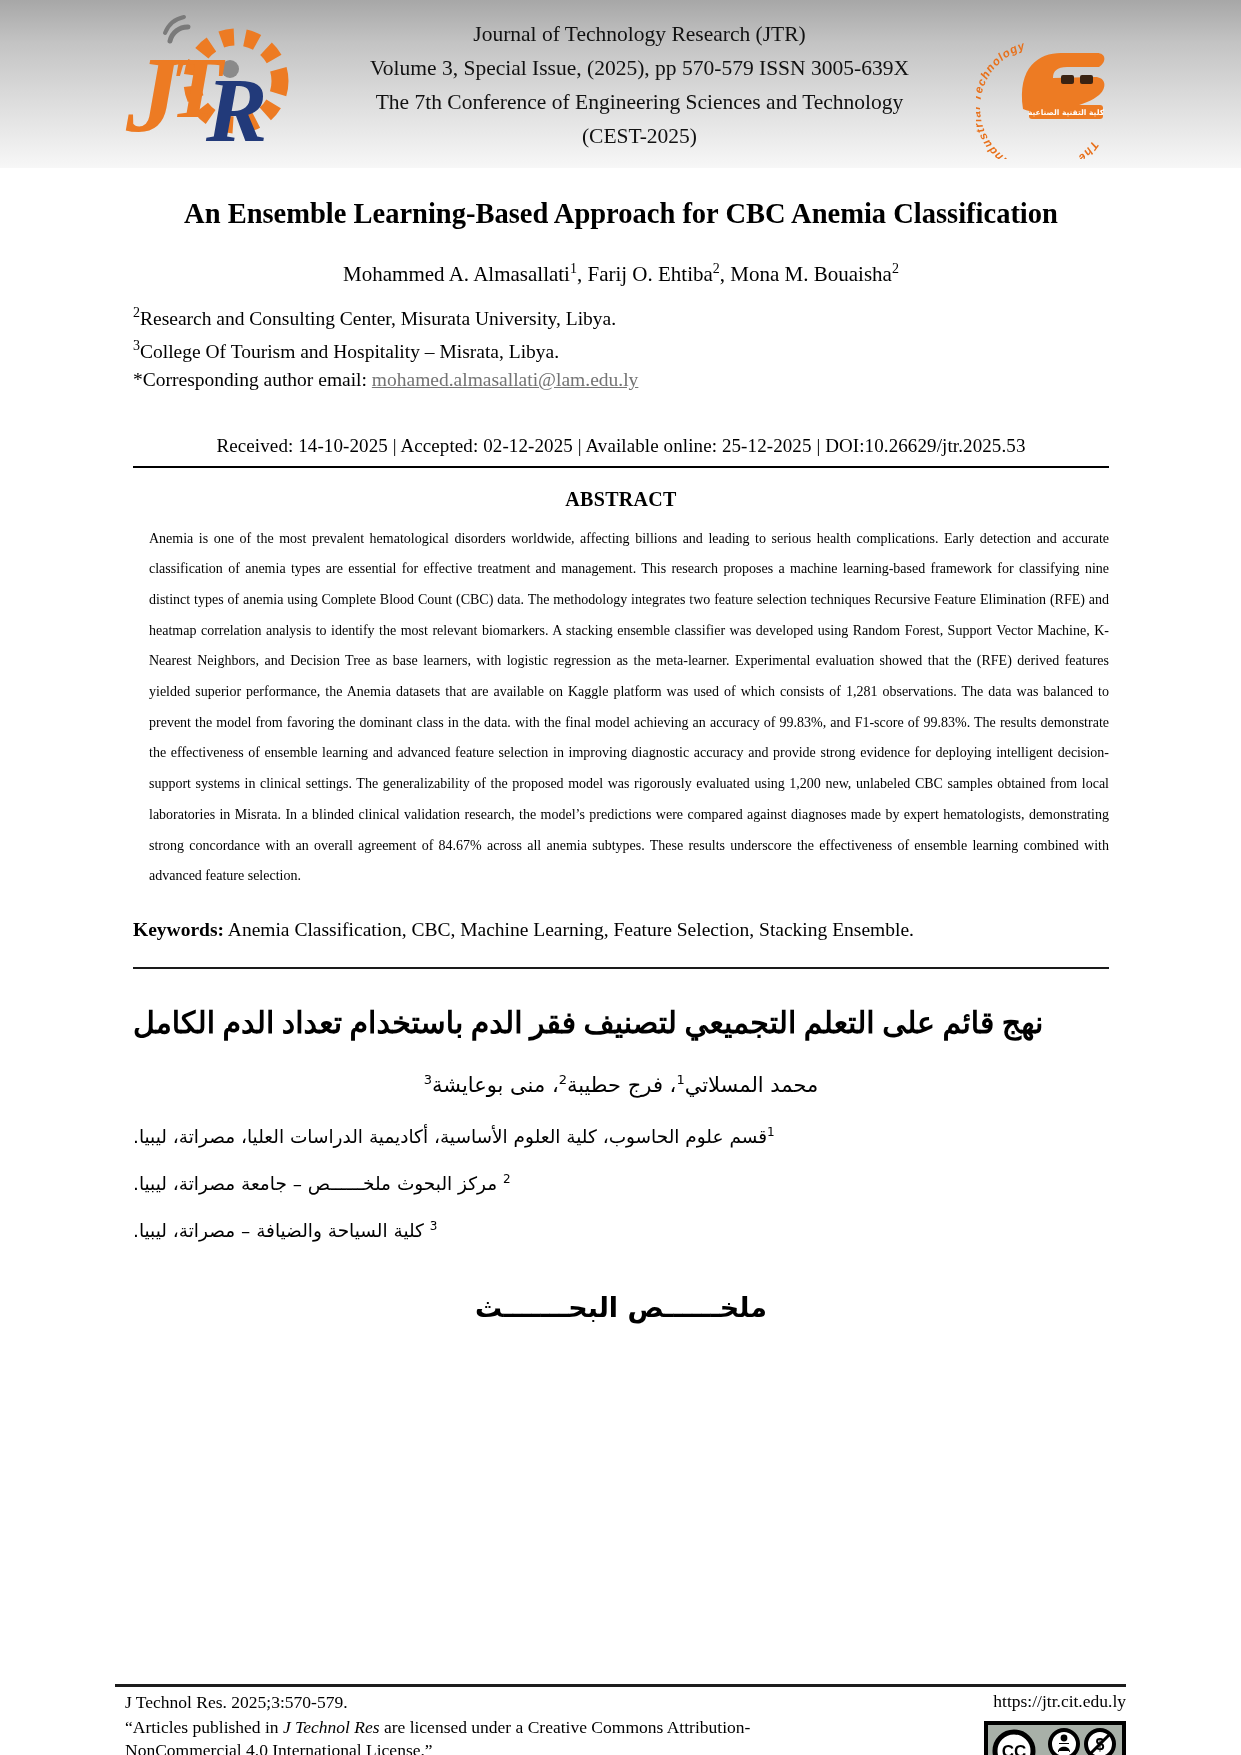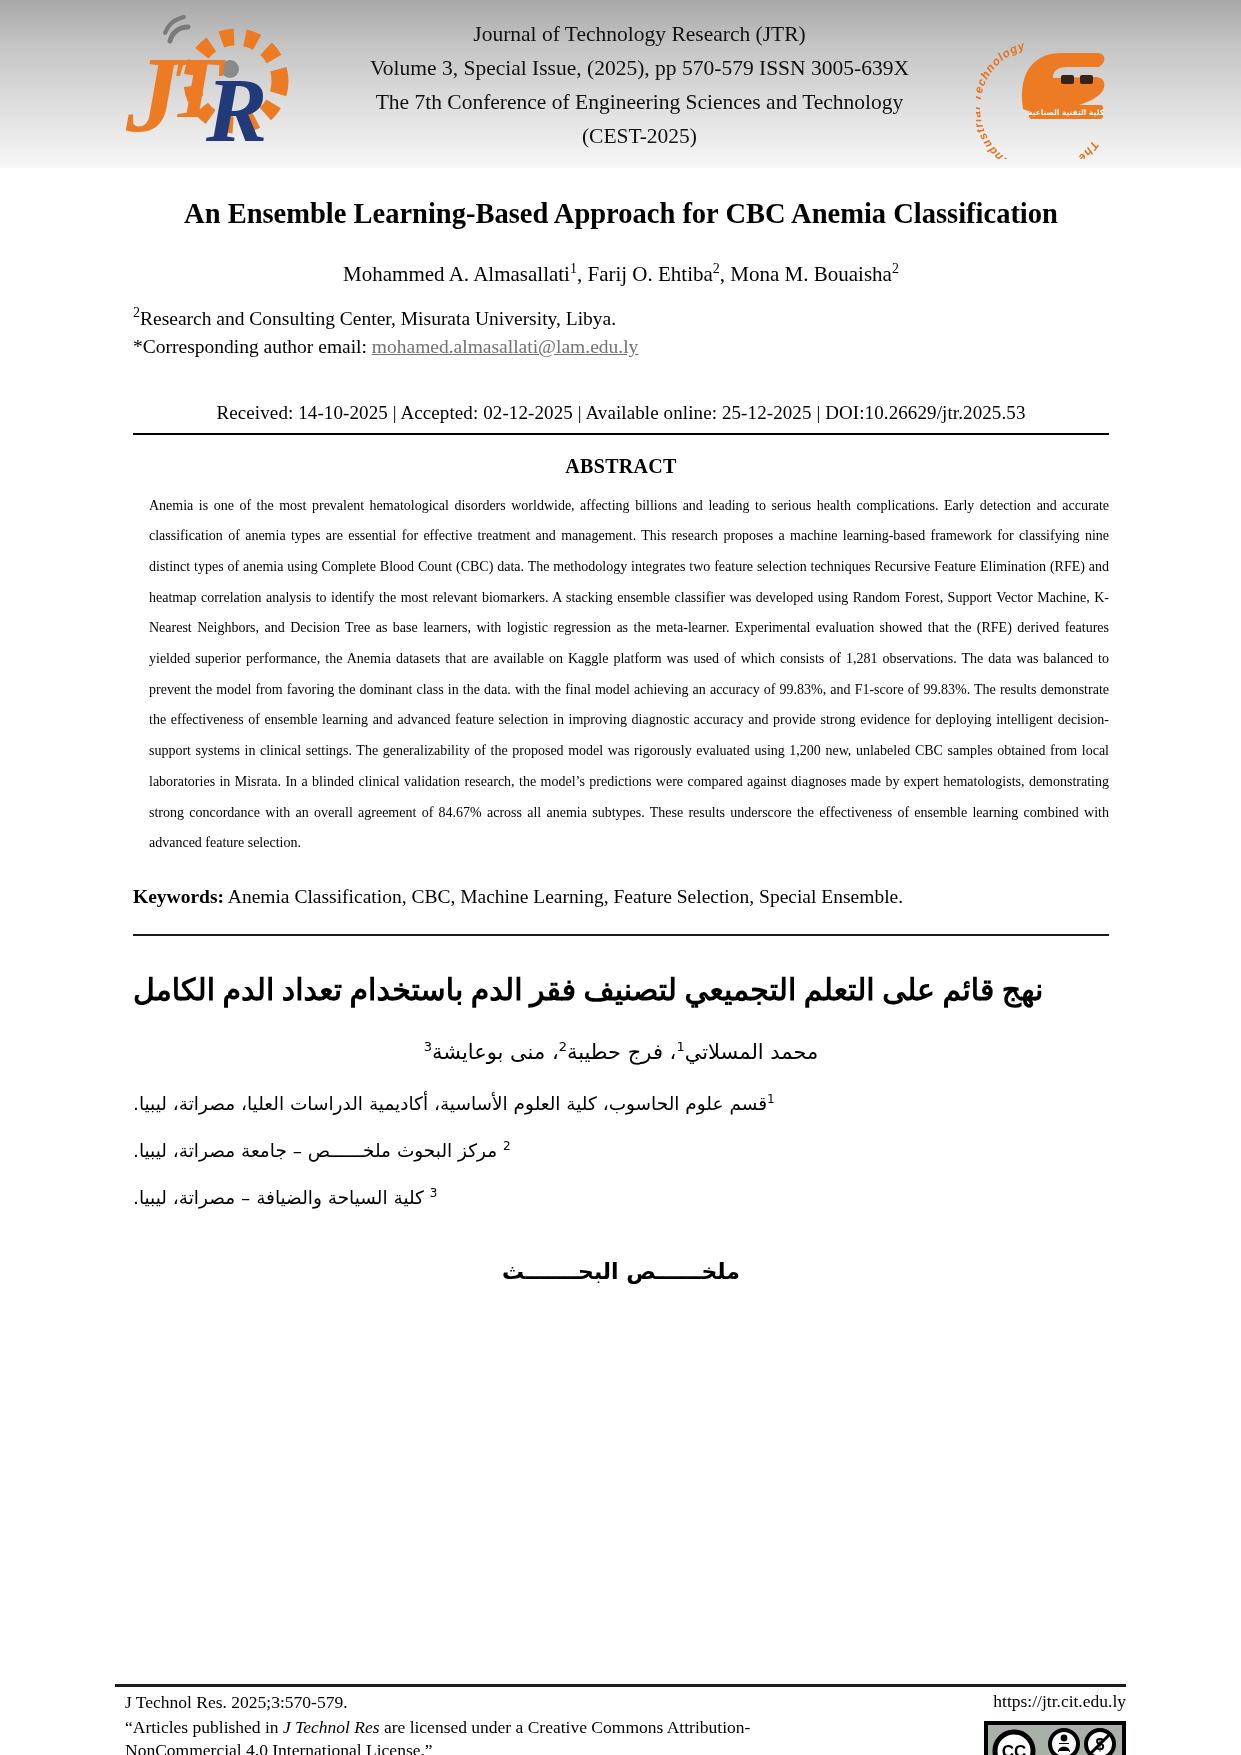--- a/index.html
+++ b/index.html
@@ -31,21 +31,21 @@
   .keywords{font-size:19.5px;margin:27px 0 0 0;}
   .rule2{border:none;border-top:2px solid #1a1a1a;margin:26px 0 0 0;}
   .ar-title{direction:rtl;text-align:left;font-size:30px;font-weight:bold;margin-top:36px;
     font-family:Liberation Serif, serif;}
   .ar-authors{direction:rtl;text-align:center;font-size:21px;margin-top:32px;
     font-family:"DejaVu Sans","Liberation Serif",serif;}
   .ar-authors sup{font-size:13px;}
   .ar-affils{direction:rtl;text-align:left;font-size:18.5px;line-height:43px;margin-top:14px;
     font-family:"DejaVu Sans","Liberation Serif",serif;}
   .ar-affils sup{font-size:12px;}
-  .ar-summary{direction:rtl;text-align:center;font-size:22px;font-weight:bold;margin-top:40px;
+  .ar-summary{direction:rtl;text-align:center;font-size:27px;font-weight:bold;margin-top:40px;
     font-family:"DejaVu Sans","Liberation Serif",serif;}
   
   .footer{position:absolute;top:1684px;left:115px;width:1011px;}
   .foot-rule{border-top:3px solid #1c1c1c;}
   .foot-grid{display:flex;justify-content:space-between;margin-top:4px;}
   .foot-left{font-size:17.5px;line-height:23px;width:660px;padding-left:10px;}
   .foot-citation{display:block;}
   .foot-license{display:block;margin-top:2px;}
   .foot-right{width:220px;text-align:right;font-size:17.5px;}
   .cc-badge{margin-top:9px;display:inline-block;}
@@ -93,33 +93,34 @@
 <main class="content">
 
   <h1 class="title">An Ensemble Learning-Based Approach for CBC Anemia Classification</h1>
 
   <div class="authors">
     <span>Mohammed A. Almasallati</span><sup>1</sup><span>, </span><span>Farij O. Ehtiba</span><sup>2</sup><span>, </span><span>Mona M. Bouaisha</span><sup>2</sup>
   </div>
 
   <div class="affils">
     <div class="affil"><sup>2</sup><span>Research and Consulting Center, Misurata University, Libya.</span></div>
+    <div class="affil"><sup>3</sup><span>College Of Tourism and Hospitality – Misrata, Libya.</span></div>
     <div class="corresponding">
       <span>*Corresponding author email: </span><a href="#" class="email-link">mohamed.almasallati@lam.edu.ly</a>
     </div>
   </div>
 
   <div class="meta">Received: 14-10-2025 | Accepted: 02-12-2025 | Available online: 25-12-2025 | DOI:10.26629/jtr.2025.53</div>
   <hr class="rule">
 
   <div class="abs-head">ABSTRACT</div>
   <p class="abstract">Anemia is one of the most prevalent hematological disorders worldwide, affecting billions and leading to serious health complications. Early detection and accurate classification of anemia types are essential for effective treatment and management. This research proposes a machine learning-based framework for classifying nine distinct types of anemia using Complete Blood Count (CBC) data. The methodology integrates two feature selection techniques Recursive Feature Elimination (RFE) and heatmap correlation analysis to identify the most relevant biomarkers. A stacking ensemble classifier was developed using Random Forest, Support Vector Machine, K-Nearest Neighbors, and Decision Tree as base learners, with logistic regression as the meta-learner. Experimental evaluation showed that the (RFE) derived features yielded superior performance, the Anemia datasets that are available on Kaggle platform was used of which consists of 1,281 observations. The data was balanced to prevent the model from favoring the dominant class in the data. with the final model achieving an accuracy of 99.83%, and F1-score of 99.83%. The results demonstrate the effectiveness of ensemble learning and advanced feature selection in improving diagnostic accuracy and provide strong evidence for deploying intelligent decision-support systems in clinical settings. The generalizability of the proposed model was rigorously evaluated using 1,200 new, unlabeled CBC samples obtained from local laboratories in Misrata. In a blinded clinical validation research, the model’s predictions were compared against diagnoses made by expert hematologists, demonstrating strong concordance with an overall agreement of 84.67% across all anemia subtypes. These results underscore the effectiveness of ensemble learning combined with advanced feature selection.</p>
 
   <p class="keywords">
-    <b>Keywords:</b><span> Anemia Classification, CBC, Machine Learning, Feature Selection, Special Ensemble.</span>
+    <b>Keywords:</b><span> Anemia Classification, CBC, Machine Learning, Feature Selection, Stacking Ensemble.</span>
   </p>
 
   <hr class="rule2">
 
   <div class="ar-title">نهج قائم على التعلم التجميعي لتصنيف فقر الدم باستخدام تعداد الدم الكامل</div>
 
   <div class="ar-authors">
     <span>محمد المسلاتي</span><sup>1</sup><span>، </span><span>فرج حطيبة</span><sup>2</sup><span>، </span><span>منى بوعايشة</span><sup>3</sup>
   </div>
 

